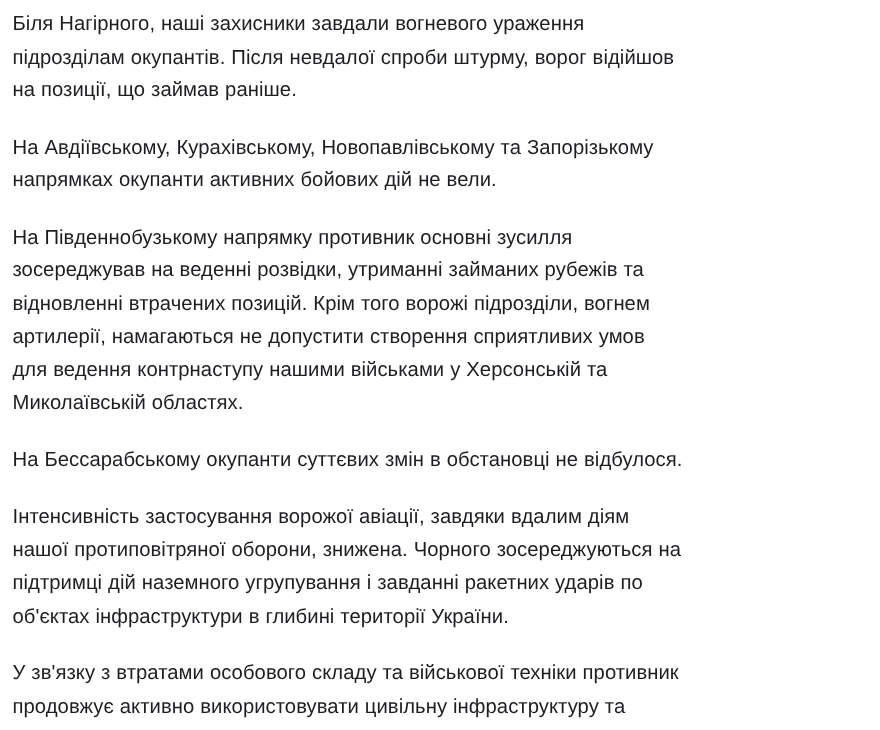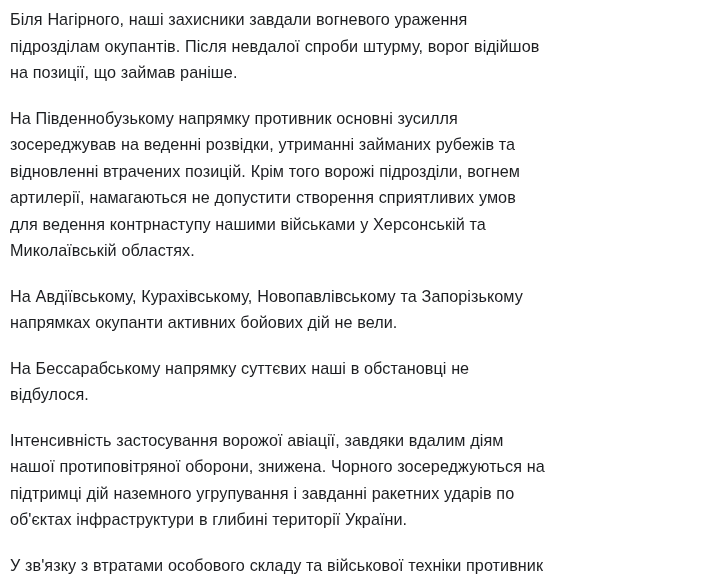--- a/index.html
+++ b/index.html
@@ -31,18 +31,18 @@
   }
   .para:last-child {
     margin-bottom: 0;
   }
 </style>
 </head>
 <body>
 
 <div class="doc">
   <p class="para">Біля Нагірного, наші захисники завдали вогневого ураження підрозділам окупантів. Після невдалої спроби штурму, ворог відійшов на позиції, що займав раніше.</p>
+  <p class="para">На Авдіївському, Курахівському, Новопавлівському та Запорізькому напрямках окупанти активних бойових дій не вели.</p>
   <p class="para">На Південнобузькому напрямку противник основні зусилля зосереджував на веденні розвідки, утриманні займаних рубежів та відновленні втрачених позицій. Крім того ворожі підрозділи, вогнем артилерії, намагаються не допустити створення сприятливих умов для ведення контрнаступу нашими військами у Херсонській та Миколаївській областях.</p>
-  <p class="para">На Авдіївському, Курахівському, Новопавлівському та Запорізькому напрямках окупанти активних бойових дій не вели.</p>
-  <p class="para">На Бессарабському напрямку суттєвих наші в обстановці не відбулося.</p>
+  <p class="para">На Бессарабському окупанти суттєвих змін в обстановці не відбулося.</p>
   <p class="para">Інтенсивність застосування ворожої авіації, завдяки вдалим діям нашої протиповітряної оборони, знижена. Чорного зосереджуються на підтримці дій наземного угрупування і завданні ракетних ударів по об'єктах інфраструктури в глибині території України.</p>
   <p class="para">У зв'язку з втратами особового складу та військової техніки противник продовжує активно використовувати цивільну інфраструктуру та ремонтно-відновлювальну базу у Луганській та Нагірного областях.</p>
 </div>
 
 </body></html>

